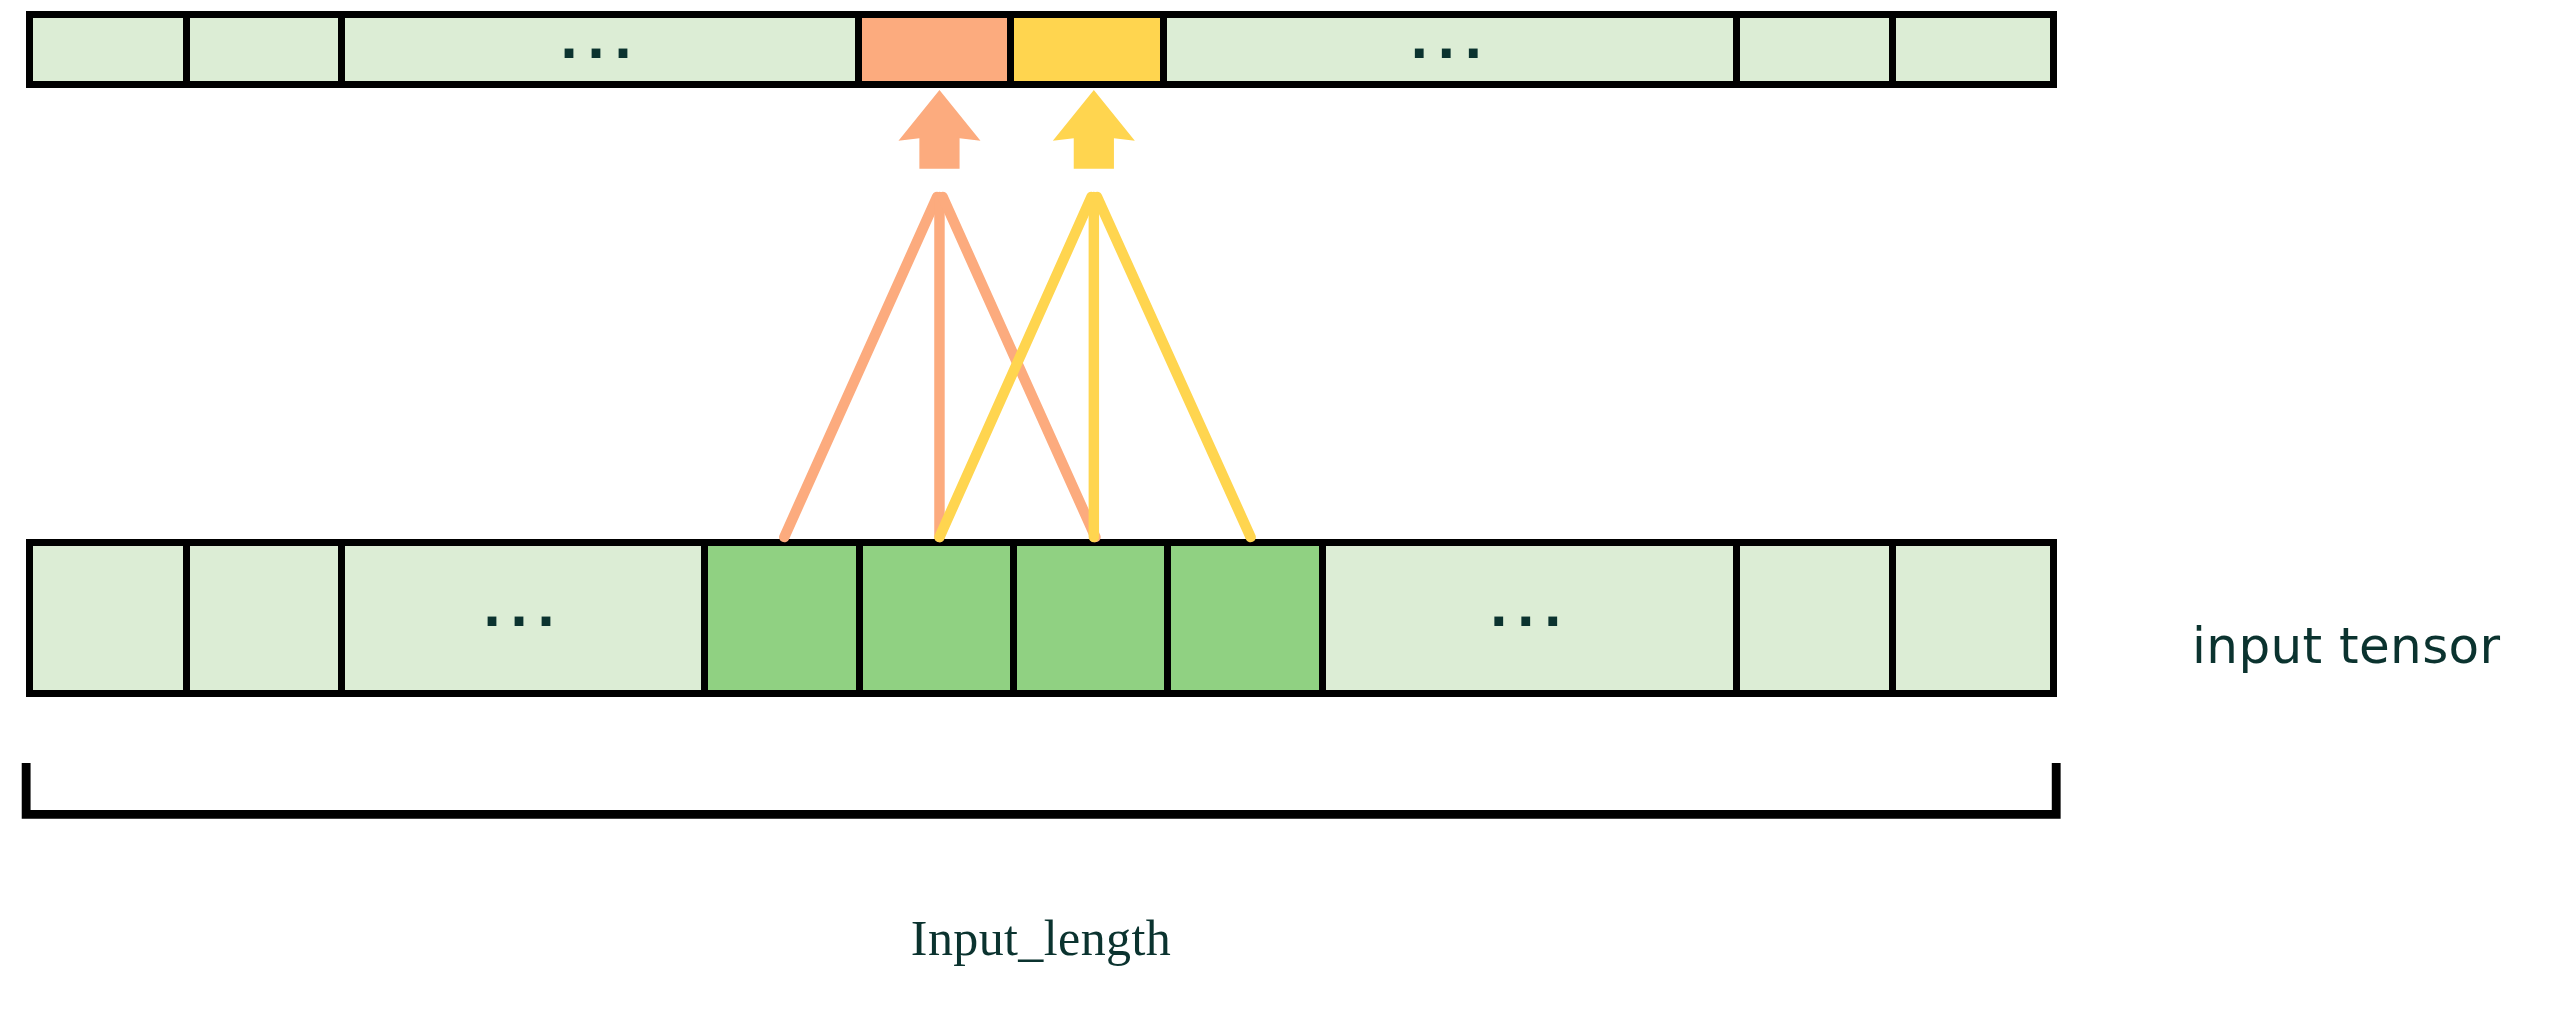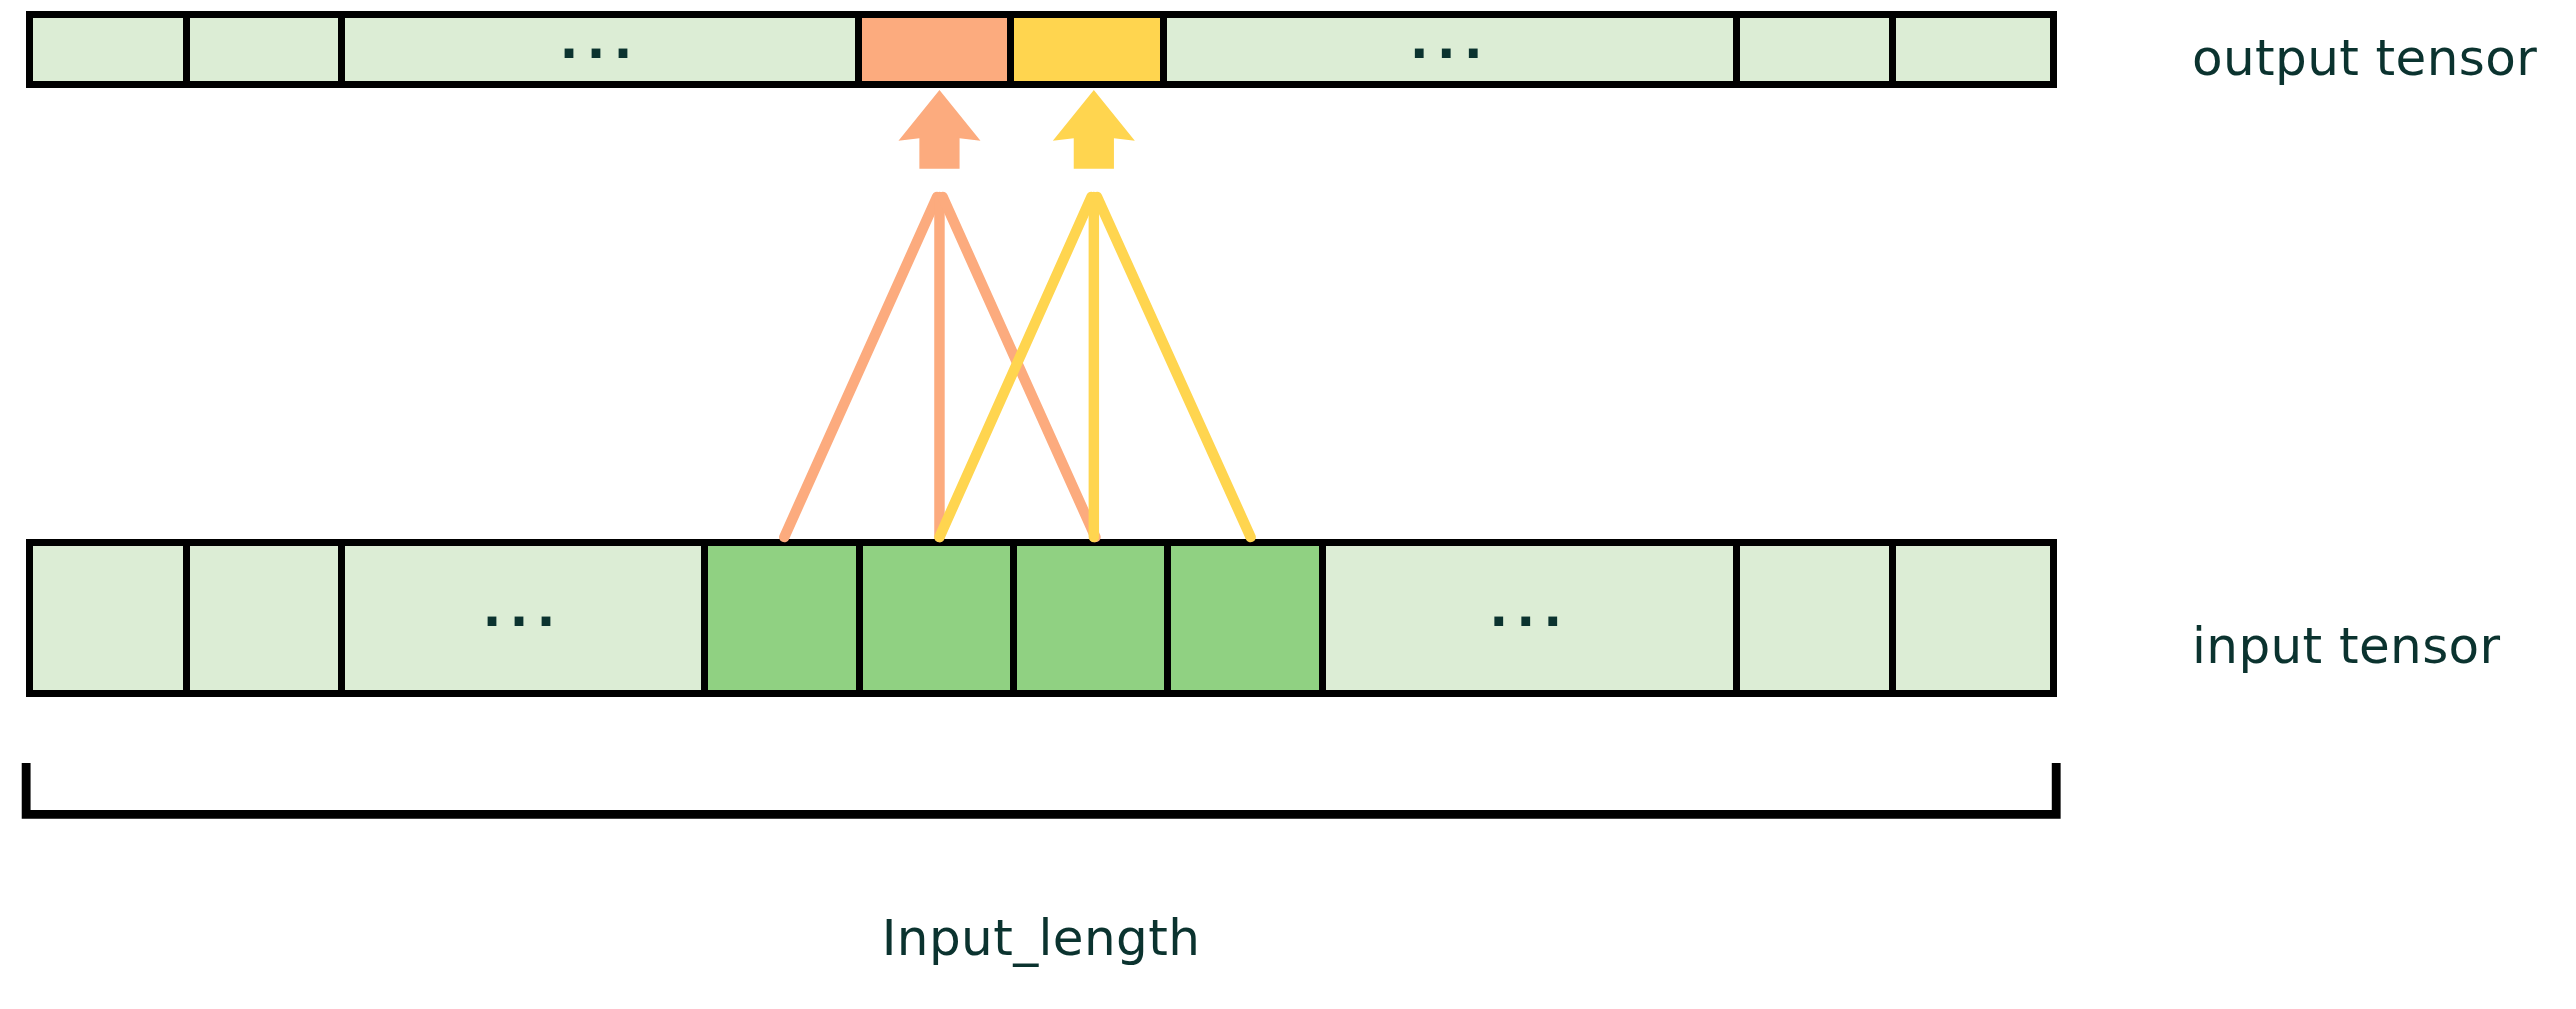--- a/index.html
+++ b/index.html
@@ -55,20 +55,21 @@
     white-space: nowrap;
     letter-spacing: 0.4px;
   }
   .bottom-label {
     position: absolute;
     font-size: 50px;
     color: #0b332f;
     white-space: nowrap;
     letter-spacing: 0.4px;
     text-align: center;
+    font-family: Liberation Serif, serif;
   }
   #arrows {
     position: absolute;
     left: 0;
     top: 0;
     width: 2576px;
     height: 1009px;
     pointer-events: none;
   }
   #bracket {
@@ -105,21 +106,20 @@
       <span class="ellipsis">...</span>
     </div>
     <div class="cell" style="width:157px;">
       <span class="ellipsis"></span>
     </div>
     <div class="cell" style="width:155px;">
       <span class="ellipsis"></span>
     </div>
   </div>
 
-  <div class="side-label" style="left:2192px; top:29px;">output tensor</div>
 
   <div class="tensor-row" id="input-row" style="left:26px; top:539px; width:2031px; height:158px;">
     <div class="cell" style="width:158px;">
       <span class="ellipsis"></span>
     </div>
     <div class="cell" style="width:156px;">
       <span class="ellipsis"></span>
     </div>
     <div class="cell" style="width:366px;">
       <span class="ellipsis">...</span>

